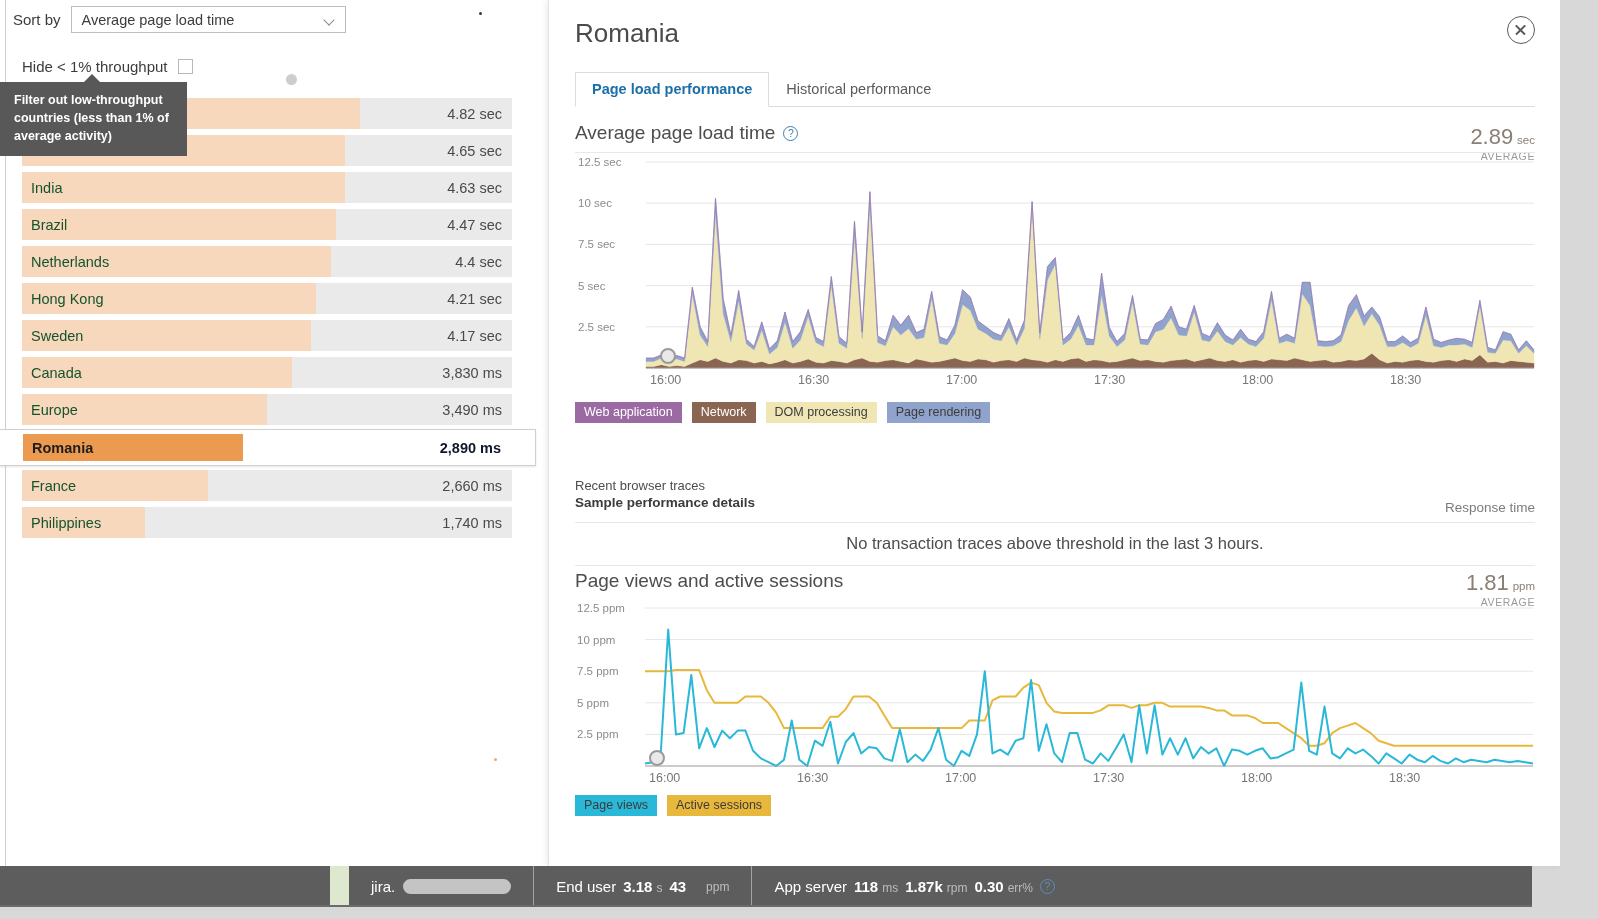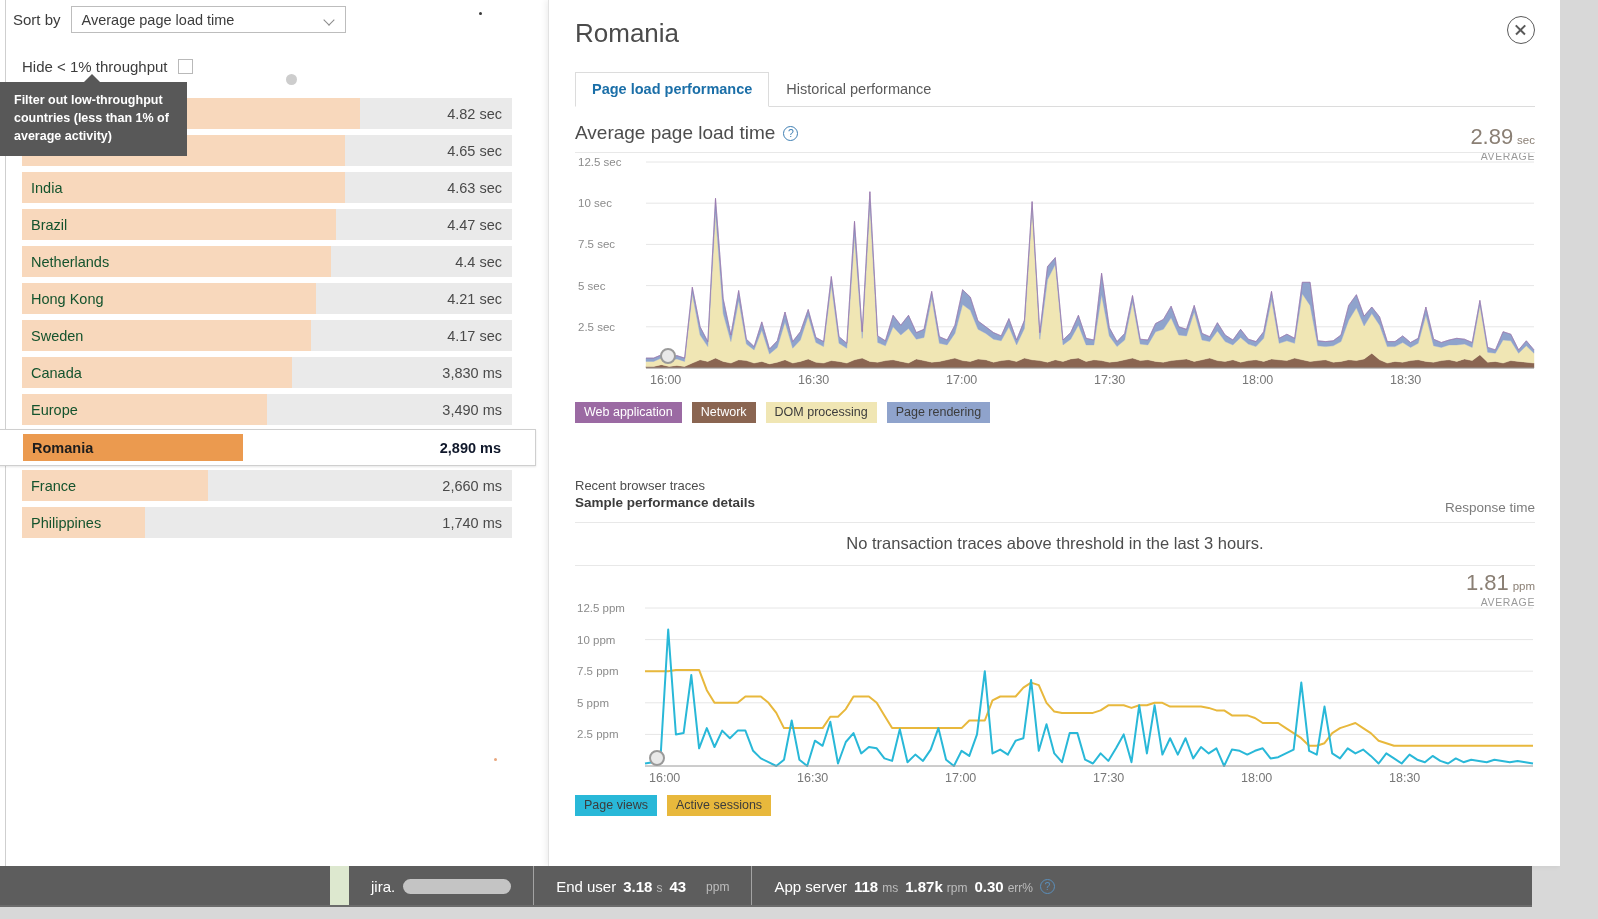--- a/index.html
+++ b/index.html
@@ -295,20 +295,23 @@
 
   <div id="traces-head">
     <div id="traces-t1">Recent browser traces</div>
     <div id="traces-t2">Sample performance details</div>
   </div>
   <div id="resp-label">Response time</div>
   <div id="sep2"></div>
   <div id="no-traces">No transaction traces above threshold in the last 3 hours.</div>
   <div id="sep3"></div>
 
+  <div class="section-head" style="left:26px;top:570px;">
+    <span class="section-title">Page views and active sessions</span>
+  </div>
   <div class="metric" style="right:26px;top:570px;">
     <span class="num">1.81</span>
     <span class="unit">ppm</span>
     <div class="avg">AVERAGE</div>
   </div>
   <div class="chart-wrap" id="chart2" style="left:26px;top:598px;">
       <svg width="960" height="190">
         <line x1="70" y1="10" x2="958" y2="10" class="grid"></line>
         <text x="2" y="14" class="ylab">12.5 ppm</text>
         <line x1="70" y1="41.599999999999994" x2="958" y2="41.599999999999994" class="grid"></line>

